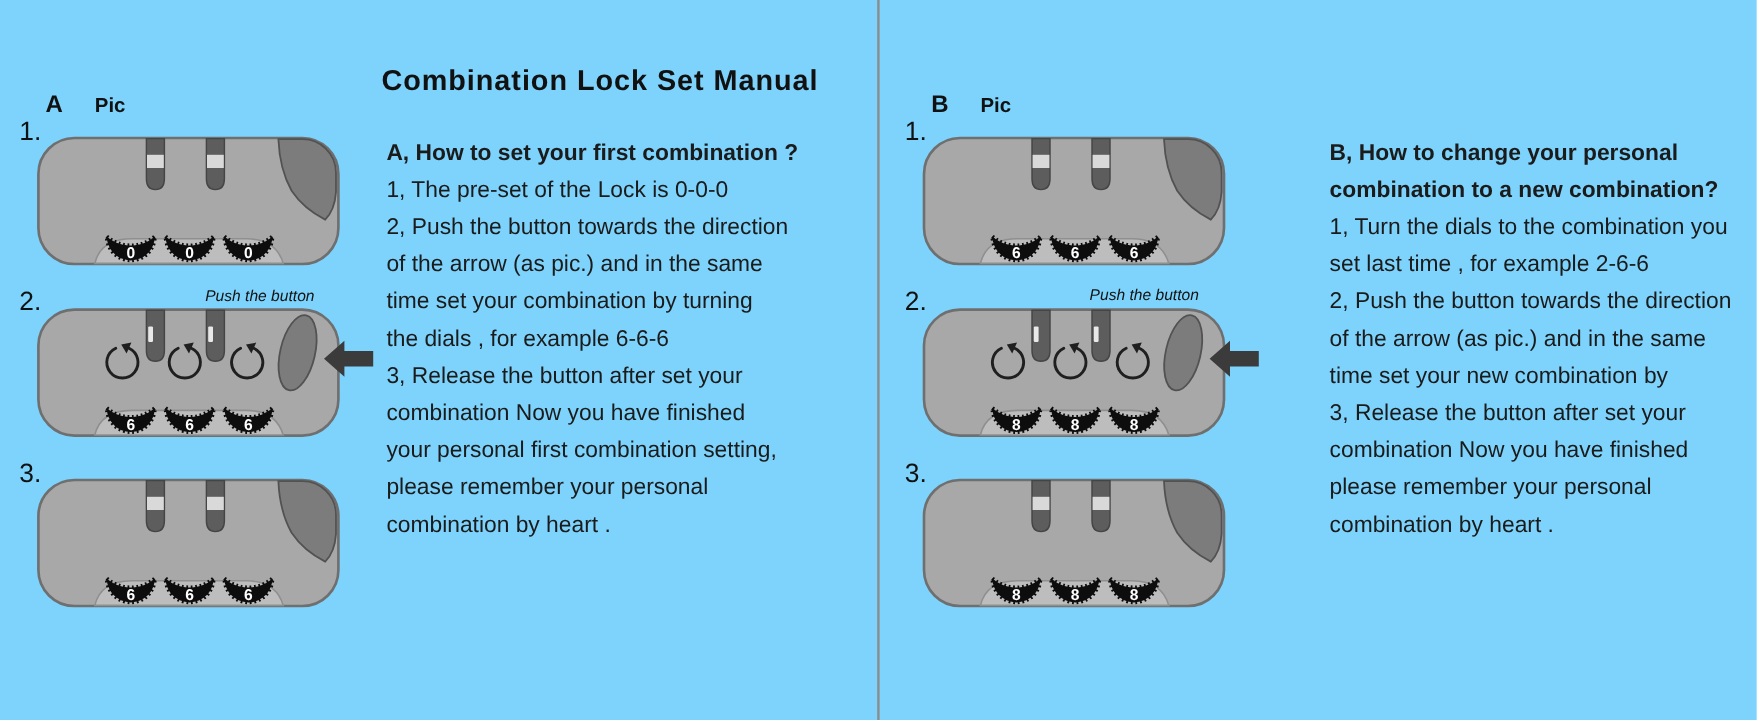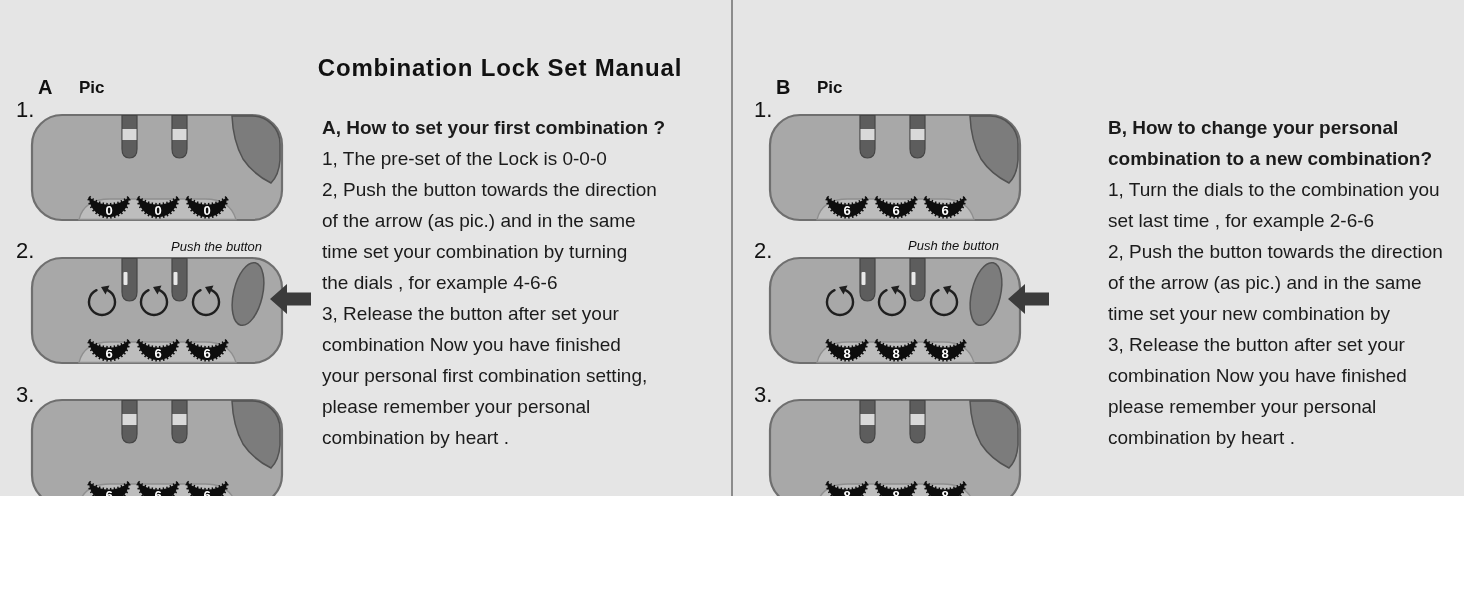--- a/index.html
+++ b/index.html
@@ -1,17 +1,17 @@
 <!DOCTYPE html>
 <html><head>
 <meta charset="utf-8">
 <style>
   html,body{margin:0;padding:0;background:#fff;}
   .page{
-    position:relative;width:1464px;height:496px;background:#e5e5e5;overflow:hidden;
+    position:relative;width:1464px;height:600px;background:#7dd3fc;overflow:hidden;
     font-family:"Liberation Sans", sans-serif;color:#1b1b1b;
   }
   .title{
     position:absolute;left:250px;top:54px;width:500px;text-align:center;
     font-size:24px;font-weight:700;letter-spacing:0.8px;color:#111;
   }
   .divider{position:absolute;left:731px;top:0;width:2px;height:600px;background:#8c8c8c;}
   .sec-letter{position:absolute;font-size:20px;font-weight:700;color:#111;}
   .pic-label{position:absolute;font-size:17px;font-weight:700;color:#111;text-align:center;}
   .fig-num{position:absolute;font-size:22px;font-weight:400;color:#111;}
@@ -126,21 +126,21 @@
           <text x="0" y="9" text-anchor="middle" font-size="13" font-weight="bold" font-family="&quot;Liberation Sans&quot;, sans-serif" fill="#ffffff">6</text>
         </g>
       </svg>
     </div>
   <div class="instructions" style="left:322px;top:112px;width:400px">
       <div class="line bold">A, How to set your first combination ?</div>
       <div class="line">1, The pre-set of the Lock is 0-0-0</div>
       <div class="line">2, Push the button towards the direction</div>
       <div class="line">of the arrow (as pic.) and in the same</div>
       <div class="line">time set your combination by turning</div>
-      <div class="line">the dials , for example 4-6-6</div>
+      <div class="line">the dials , for example 6-6-6</div>
       <div class="line">3, Release the button after set your</div>
       <div class="line">combination Now you have finished</div>
       <div class="line">your personal first combination setting,</div>
       <div class="line">please remember your personal</div>
       <div class="line">combination by heart .</div>
     </div>
 
   <span class="sec-letter" style="left:776px;top:76px">B</span>
   <span class="pic-label" style="left:817px;top:78px">Pic</span>
   <span class="fig-num" style="left:754px;top:97px">1.</span>

